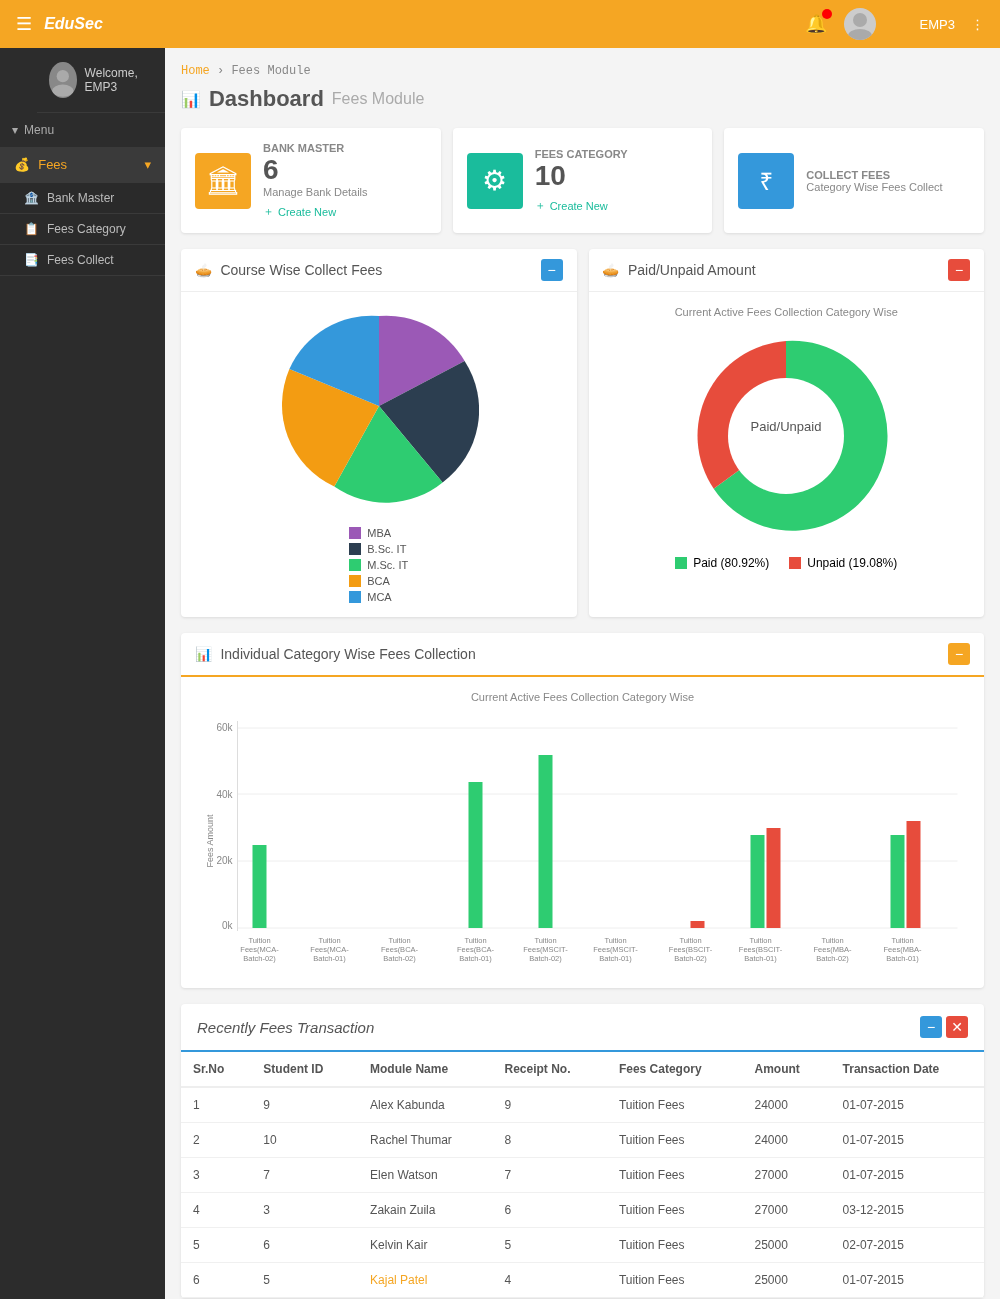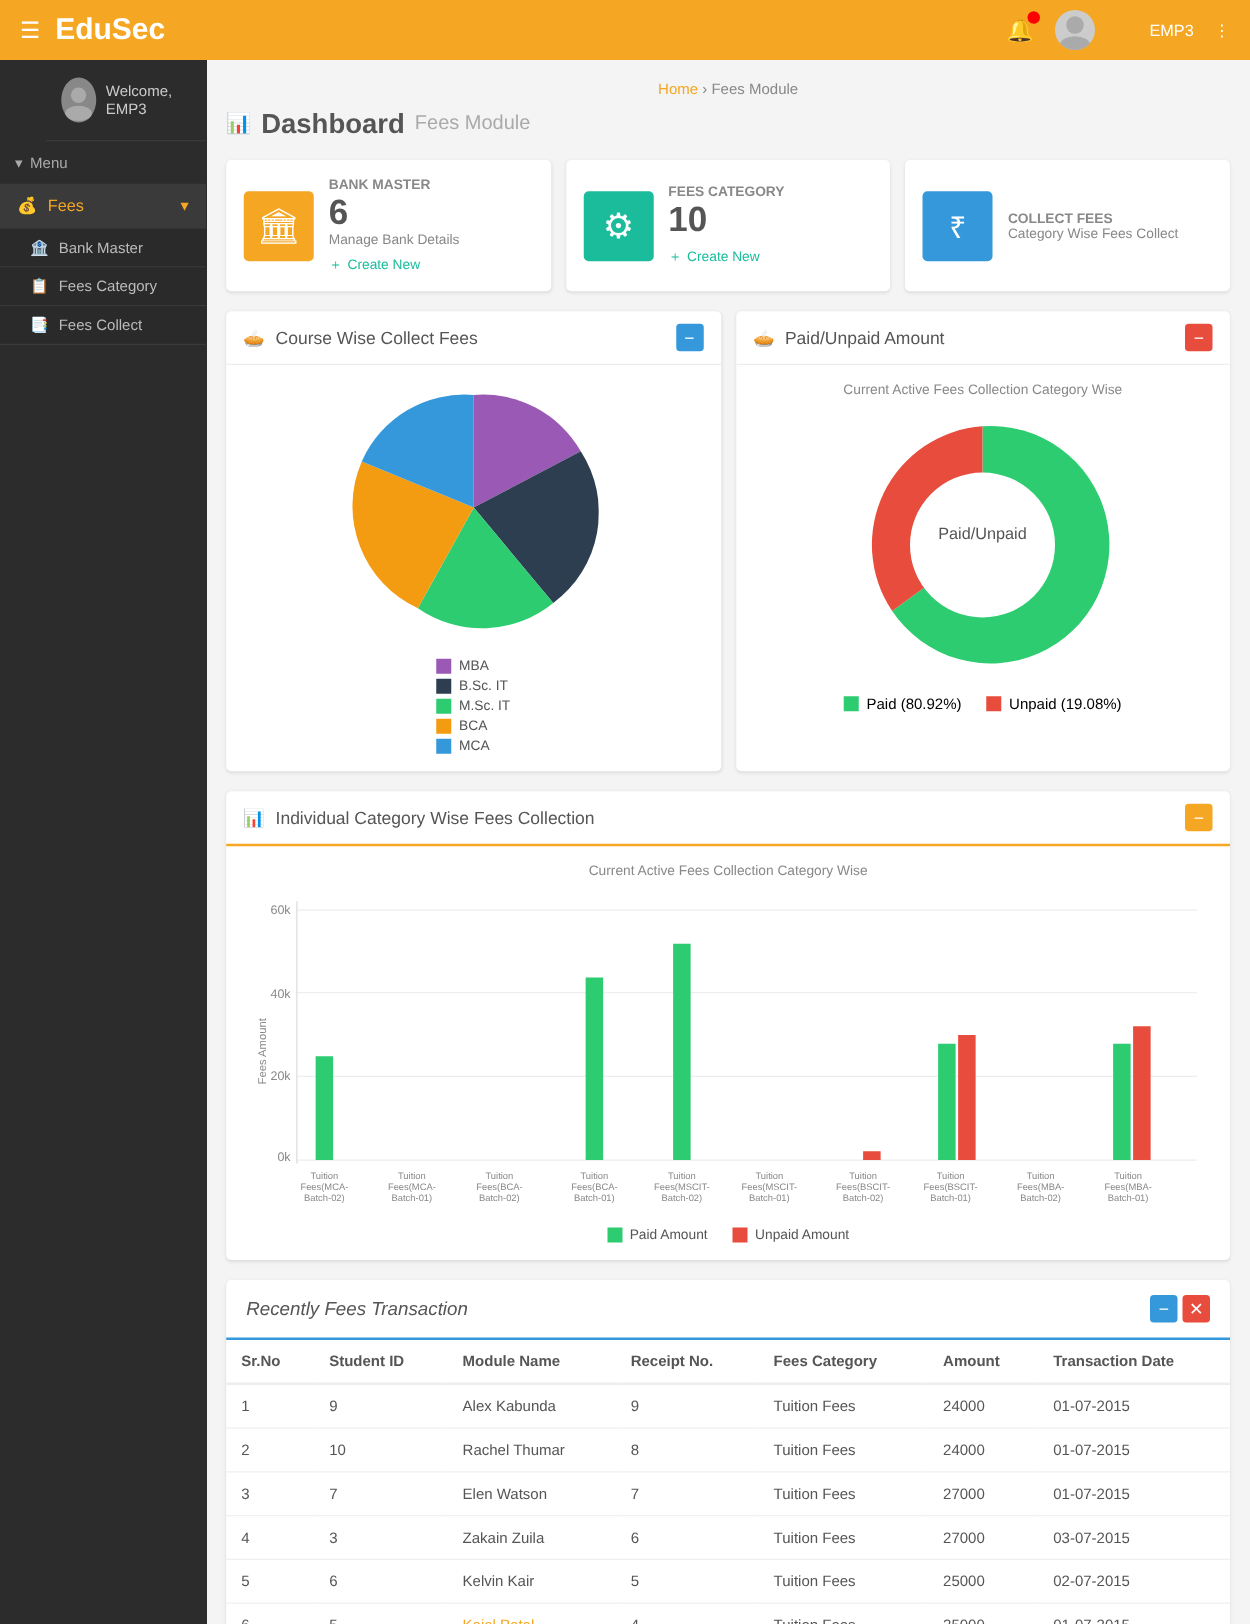--- a/index.html
+++ b/index.html
@@ -1,20 +1,20 @@
 <!DOCTYPE html>
 <html><head>
   <meta charset="utf-8">
   <style>
     * { box-sizing: border-box; margin: 0; padding: 0; }
     body { font-family: Arial, sans-serif; font-size: 13px; background: #f4f4f4; display: flex; flex-direction: column; min-height: 100vh; }
 
     
     .topbar { background: #F5A623; height: 48px; display: flex; align-items: center; padding: 0 16px; color: white; position: fixed; top: 0; left: 0; right: 0; z-index: 100; }
-    .topbar-brand { font-size: 24px; font-weight: bold; flex: 1; }
+    .topbar-brand { font-size: 16px; font-weight: bold; flex: 1; font-style: italic; }
     .topbar-right { display: flex; align-items: center; gap: 16px; }
     .topbar-bell { font-size: 18px; cursor: pointer; position: relative; }
     .topbar-avatar { width: 32px; height: 32px; border-radius: 50%; background: #ccc; overflow: hidden; display: flex; align-items: center; justify-content: center; }
     .topbar-user { font-size: 13px; padding-left: 28px; }
     .topbar-menu-icon { font-size: 18px; margin-right: 12px; cursor: pointer; }
     .topbar-bell-badge { position: absolute; top: -4px; right: -4px; background: red; border-radius: 50%; width: 10px; height: 10px; font-size: 8px; display: flex; align-items: center; justify-content: center; }
 
     
     .sidebar { background: #2c2c2c; width: 165px; position: fixed; top: 48px; left: 0; bottom: 0; overflow-y: auto; color: #ccc; }
     .sidebar-welcome { padding: 14px 12px; display: flex; align-items: center; gap: 8px; border-bottom: 1px solid #3a3a3a; margin-left: 37px; }
@@ -23,21 +23,21 @@
     .sidebar-menu-header { padding: 10px 12px; font-size: 12px; color: #aaa; display: flex; align-items: center; gap: 6px; cursor: pointer; }
     .sidebar-section { background: #333; }
     .sidebar-item { padding: 10px 14px; display: flex; align-items: center; gap: 8px; cursor: pointer; color: #ccc; font-size: 13px; border-bottom: 1px solid #3a3a3a; }
     .sidebar-item.active { background: #3a3a3a; color: #F5A623; }
     .sidebar-item-fees { background: #2a2a2a; padding: 8px 14px 8px 24px; font-size: 12px; color: #bbb; cursor: pointer; border-bottom: 1px solid #3a3a3a; display: flex; align-items: center; gap: 8px; }
 
     
     .main { margin-left: 165px; margin-top: 48px; padding: 16px; flex: 1; }
 
     
-    .breadcrumb { text-align: center; font-size: 12px; color: #888; margin-bottom: 8px; }
+    .breadcrumb { text-align: left; font-size: 12px; color: #888; margin-bottom: 8px; font-family: Liberation Mono, monospace; }
     .breadcrumb a { color: #F5A623; text-decoration: none; }
 
     
     .page-title { font-size: 22px; color: #555; margin-bottom: 16px; display: flex; align-items: center; gap: 8px; }
     .page-title span { color: #aaa; font-size: 16px; }
 
     
     .summary-cards { display: flex; gap: 12px; margin-bottom: 16px; }
     .card { background: white; border-radius: 4px; padding: 14px; flex: 1; display: flex; align-items: center; gap: 12px; box-shadow: 0 1px 3px rgba(0,0,0,0.1); }
     .card-icon { width: 56px; height: 56px; border-radius: 4px; display: flex; align-items: center; justify-content: center; font-size: 28px; color: white; }
@@ -334,30 +334,20 @@
         <text x="558" y="250" font-size="7.5" fill="#888" text-anchor="middle">Batch-01)</text>
         <text x="630" y="232" font-size="7.5" fill="#888" text-anchor="middle">Tuition</text>
         <text x="630" y="241" font-size="7.5" fill="#888" text-anchor="middle">Fees(MBA-</text>
         <text x="630" y="250" font-size="7.5" fill="#888" text-anchor="middle">Batch-02)</text>
         <text x="700" y="232" font-size="7.5" fill="#888" text-anchor="middle">Tuition</text>
         <text x="700" y="241" font-size="7.5" fill="#888" text-anchor="middle">Fees(MBA-</text>
         <text x="700" y="250" font-size="7.5" fill="#888" text-anchor="middle">Batch-01)</text>
 
         <text x="10" y="130" font-size="9" fill="#888" transform="rotate(-90,10,130)" text-anchor="middle">Fees Amount</text>
       </svg>
-      <div class="bar-legend">
-        <div class="legend-item">
-          <div class="legend-dot" style="background:#2ECC71;"></div>
-          <span>Paid Amount</span>
-        </div>
-        <div class="legend-item">
-          <div class="legend-dot" style="background:#E74C3C;"></div>
-          <span>Unpaid Amount</span>
-        </div>
-      </div>
     </div>
   </div>
 
   <div class="transaction-box">
     <div class="transaction-header">
       <span class="transaction-title">Recently Fees Transaction</span>
       <div class="transaction-btns">
         <button class="btn-minus">−</button>
         <button class="btn-close">✕</button>
       </div>
@@ -402,21 +392,21 @@
       <td>27000</td>
       <td>01-07-2015</td>
     </tr>
           <tr>
       <td>4</td>
       <td>3</td>
       <td class="">Zakain Zuila</td>
       <td>6</td>
       <td>Tuition Fees</td>
       <td>27000</td>
-      <td>03-07-2015</td>
+      <td>03-12-2015</td>
     </tr>
           <tr>
       <td>5</td>
       <td>6</td>
       <td class="">Kelvin Kair</td>
       <td>5</td>
       <td>Tuition Fees</td>
       <td>25000</td>
       <td>02-07-2015</td>
     </tr>

